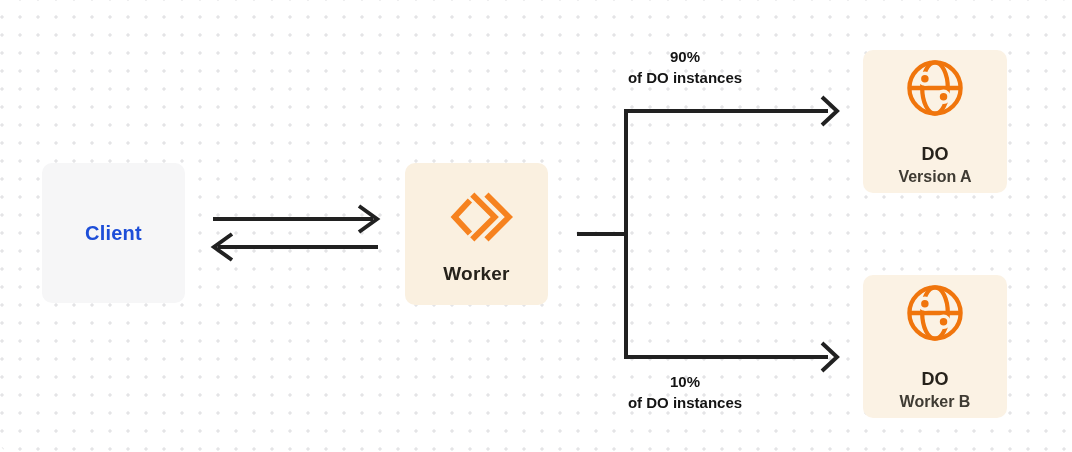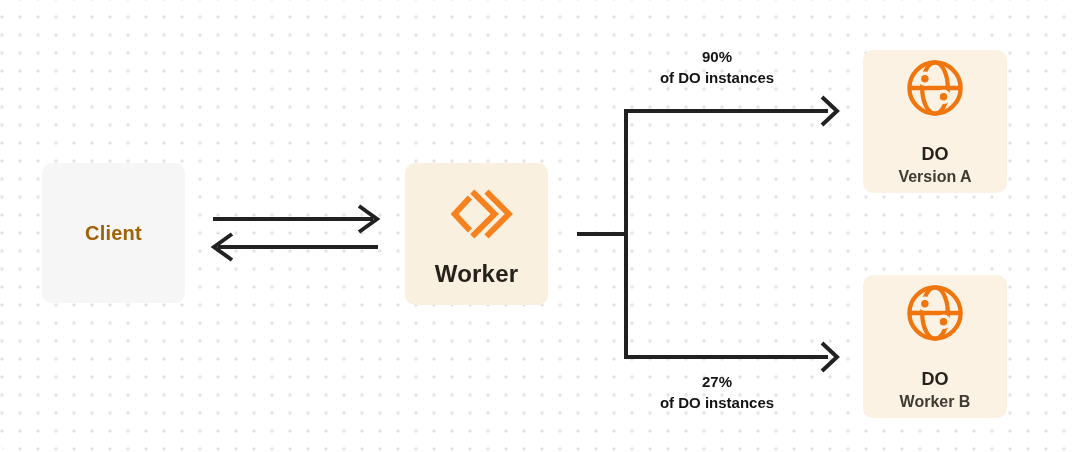--- a/index.html
+++ b/index.html
@@ -43,33 +43,33 @@
   .node-client {
     left: 42px;
     top: 163px;
     width: 143px;
     height: 140px;
     background: #f6f6f7;
   }
   .node-client .node-label {
     font-size: 20px;
     font-weight: 700;
-    color: #a16207;
+    color: #1d4ed8;
     letter-spacing: 0.2px;
   }
   .node-worker {
     left: 405px;
     top: 163px;
     width: 143px;
     height: 142px;
     background: #faf0e0;
     gap: 13px;
   }
   .node-worker .node-label {
-    font-size: 24px;
+    font-size: 19px;
     font-weight: 700;
     color: #26221b;
     letter-spacing: 0.2px;
   }
   .node-do {
     width: 144px;
     height: 143px;
     background: #fbf2e4;
     left: 863px;
   }
@@ -85,21 +85,21 @@
   }
   .do-sub {
     margin-top: 3px;
     font-size: 16px;
     font-weight: 700;
     color: #3f3b33;
     line-height: 20px;
   }
   .branch-label {
     position: absolute;
-    left: 617px;
+    left: 585px;
     width: 200px;
     text-align: center;
     font-size: 15px;
     font-weight: 700;
     color: #141414;
     line-height: 21px;
   }
   .branch-label-top { top: 46px; }
   .branch-label-bottom { top: 371px; }
   .icon-block { display: block; }
@@ -149,21 +149,21 @@
     </svg>
     <span class="node-label">Worker</span>
   </div>
 
   <div class="branch-label branch-label-top">
     <div>90%</div>
     <div>of DO instances</div>
   </div>
 
   <div class="branch-label branch-label-bottom">
-    <div>27%</div>
+    <div>10%</div>
     <div>of DO instances</div>
   </div>
 
   <div class="node node-do node-do-a">
     <svg class="icon-block" width="64" height="64" viewBox="0 0 48 48">
       <g fill="none" stroke="#F0750C" stroke-width="3.2">
         <circle cx="24" cy="24" r="19.2"></circle>
         <ellipse cx="24" cy="24" rx="9.6" ry="19.2"></ellipse>
         <path d="M4.8 24 H43.2"></path>
       </g>

